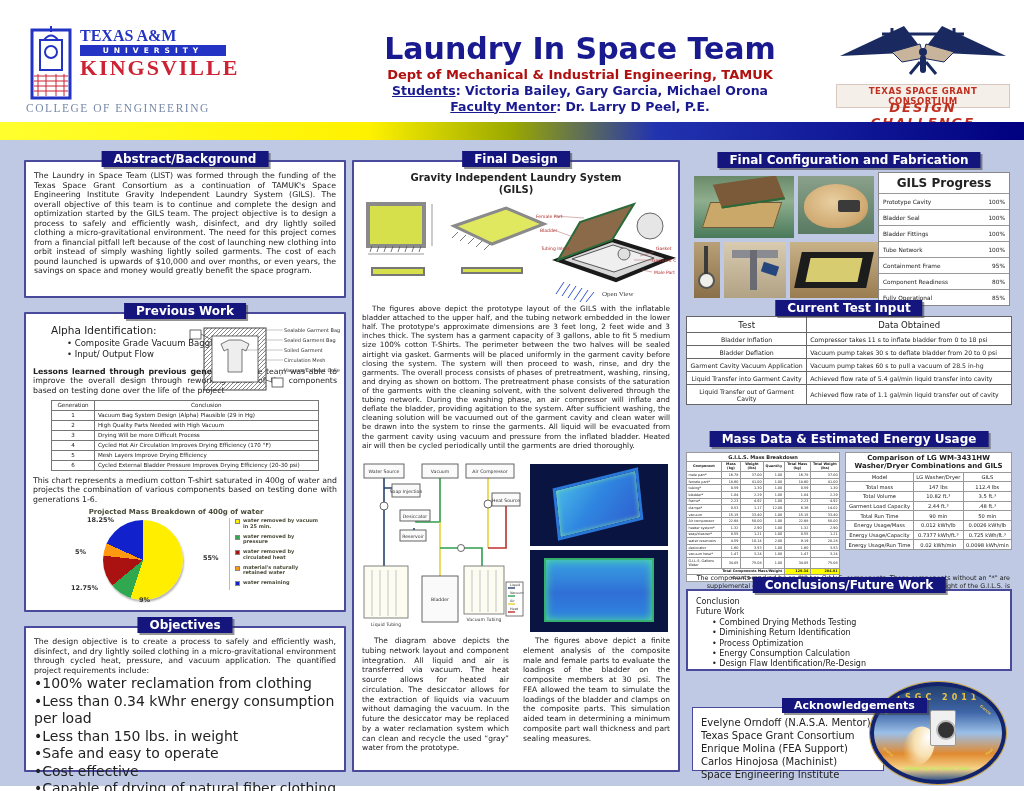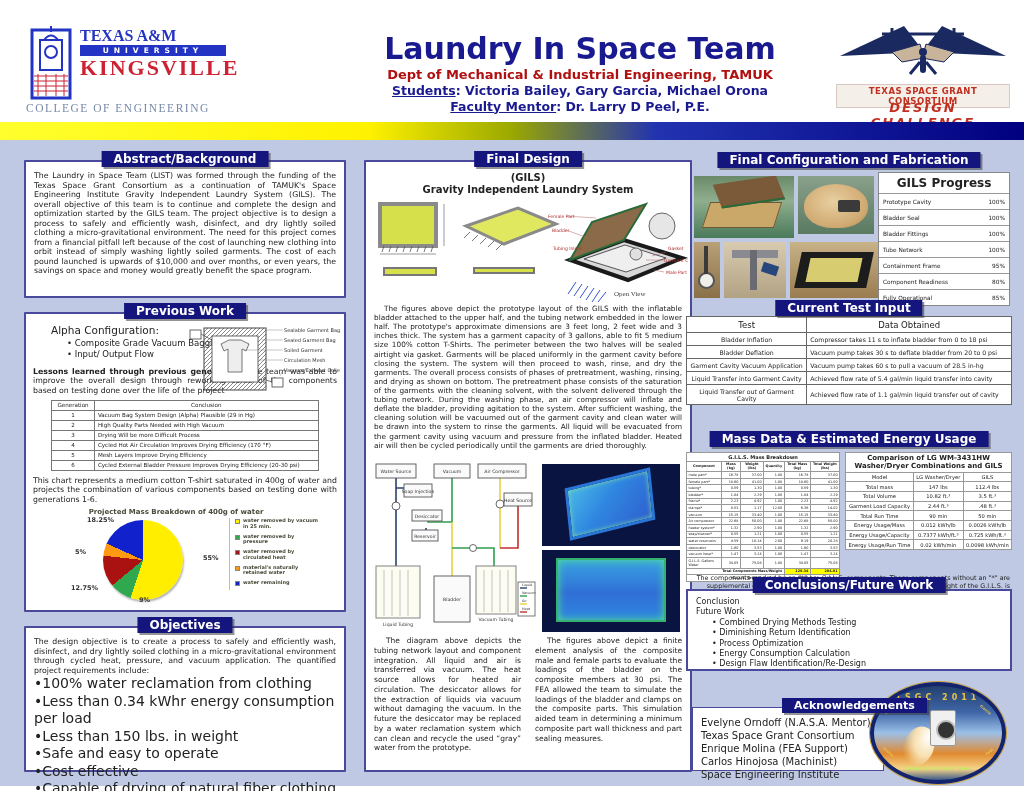--- a/index.html
+++ b/index.html
@@ -62,21 +62,21 @@
   .pct2{left:10px;top:76px;}
   .pct3{left:14px;top:40px;}
   .pct4{left:26px;top:8px;}
   .legend{position:absolute;left:168px;top:10px;width:90px;border-left:0.5px solid #bbb;padding-left:5px;}
   .legend-item{display:flex;gap:3px;align-items:flex-start;margin-bottom:4px;font-size:5px;font-weight:bold;color:#4a4a3a;line-height:1.15;}
   .swatch{flex:0 0 auto;width:5px;height:5px;margin-top:1px;border:0.5px solid #888;}
 
   .obj-b{font-size:14px;line-height:1.25;}
 
   
-  #sec-final{left:364px;top:20px;width:328px;height:612px;}
+  #sec-final{left:352px;top:20px;width:328px;height:612px;}
   .fd-sub{position:absolute;top:10px;width:100%;text-align:center;font-size:10px;font-weight:bold;line-height:1.2;}
   .fd-svg{position:absolute;top:36px;left:4px;}
   .fd-body{position:absolute;top:142px;left:8px;right:8px;font-size:7.3px;line-height:1.25;text-align:justify;text-indent:10px;}
   .tub-svg{position:absolute;top:296px;left:6px;}
   .fea{position:absolute;top:302px;right:10px;width:138px;}
   .fea-img{width:138px;height:82px;background:#0a1440;position:relative;margin-bottom:4px;overflow:hidden;}
   .fea-inner1{position:absolute;left:24px;top:14px;width:88px;height:52px;transform:rotate(-14deg) skewX(-8deg);
     background:linear-gradient(135deg,#49b8e8 0%,#2f86e0 45%,#2f5fd0 100%);border:3px solid #2a76d8;box-shadow:inset 0 0 5px #7fe0a0;}
   .fea-inner2{position:absolute;left:14px;top:8px;width:110px;height:64px;
     background:linear-gradient(180deg,#38a2e2 0%,#2f6fd6 55%,#2f86e0 100%);border:2px solid #35b070;box-shadow:inset 0 0 8px #50e090;}
@@ -189,21 +189,21 @@
     <div class="sec" id="sec-abstract">
       <div class="badge">Abstract/Background</div>
       <div class="panel">
           <div class="jtext">The Laundry in Space Team (LIST) was formed through the funding of the Texas Space Grant Consortium as a continuation of TAMUK's Space Engineering Institute Gravity Independent Laundry System (GILS). The overall objective of this team is to continue and complete the design and optimization started by the GILS team. The project objective is to design a process to safely and efficiently wash, disinfect, and dry lightly soiled clothing a micro-gravitational environment. The need for this project comes from a financial pitfall left because of the cost of launching new clothing into orbit instead of simply washing lightly soiled garments. The cost of each pound launched is upwards of $10,000 and over months, or even years, the savings on space and money would greatly benefit the space program.</div>
         </div>
     </div>
 
     <div class="sec" id="sec-prev">
       <div class="badge">Previous Work</div>
       <div class="panel">
-        <div class="alpha-title">Alpha Configuration:</div>
+        <div class="alpha-title">Alpha Identification:</div>
         <div>
 
         <div class="alpha-b">• <span>Composite Grade Vacuum Bagging</span></div>
             <div class="alpha-b">• <span>Input/ Output Flow</span></div>
           </div>
         <svg class="bagsvg" width="152" height="78" viewBox="0 0 152 78">
           <defs>
               <pattern id="hatch" width="4" height="4" patternUnits="userSpaceOnUse">
                 <path d="M0,4 L4,0" stroke="#555" stroke-width="0.7"></path>
               </pattern>
@@ -317,22 +317,22 @@
             <div class="obj-b">•Capable of drying of natural fiber clothing materials.</div>
           </div>
         <div class="jtext">Semester objectives include interfacing all components, conducting baseline safety tests, full system testing, and process optimization</div>
       </div>
     </div>
 
     <div class="sec" id="sec-final">
       <div class="badge">Final Design</div>
       <div class="panel">
         <div class="fd-sub">
-          <div>(GILS)</div>
-            <div>Gravity Independent Laundry System</div>
+          <div>Gravity Independent Laundry System</div>
+            <div>(GILS)</div>
         </div>
         <svg class="fd-svg" width="318" height="104" viewBox="0 0 318 104">
           <rect x="10" y="6" width="56" height="42" fill="#d6e04a" stroke="#8a8a8a" stroke-width="4"></rect>
           <line x1="74" y1="6" x2="74" y2="48" stroke="#555" stroke-width="0.6"></line>
           <line x1="10" y1="56" x2="66" y2="56" stroke="#555" stroke-width="0.6"></line>
           <g stroke="#555" stroke-width="0.8">
             <line x1="14" y1="48" x2="12" y2="54"></line>
               <line x1="21" y1="48" x2="19" y2="54"></line>
               <line x1="28" y1="48" x2="26" y2="54"></line>
             <line x1="35" y1="48" x2="33" y2="54"></line>

